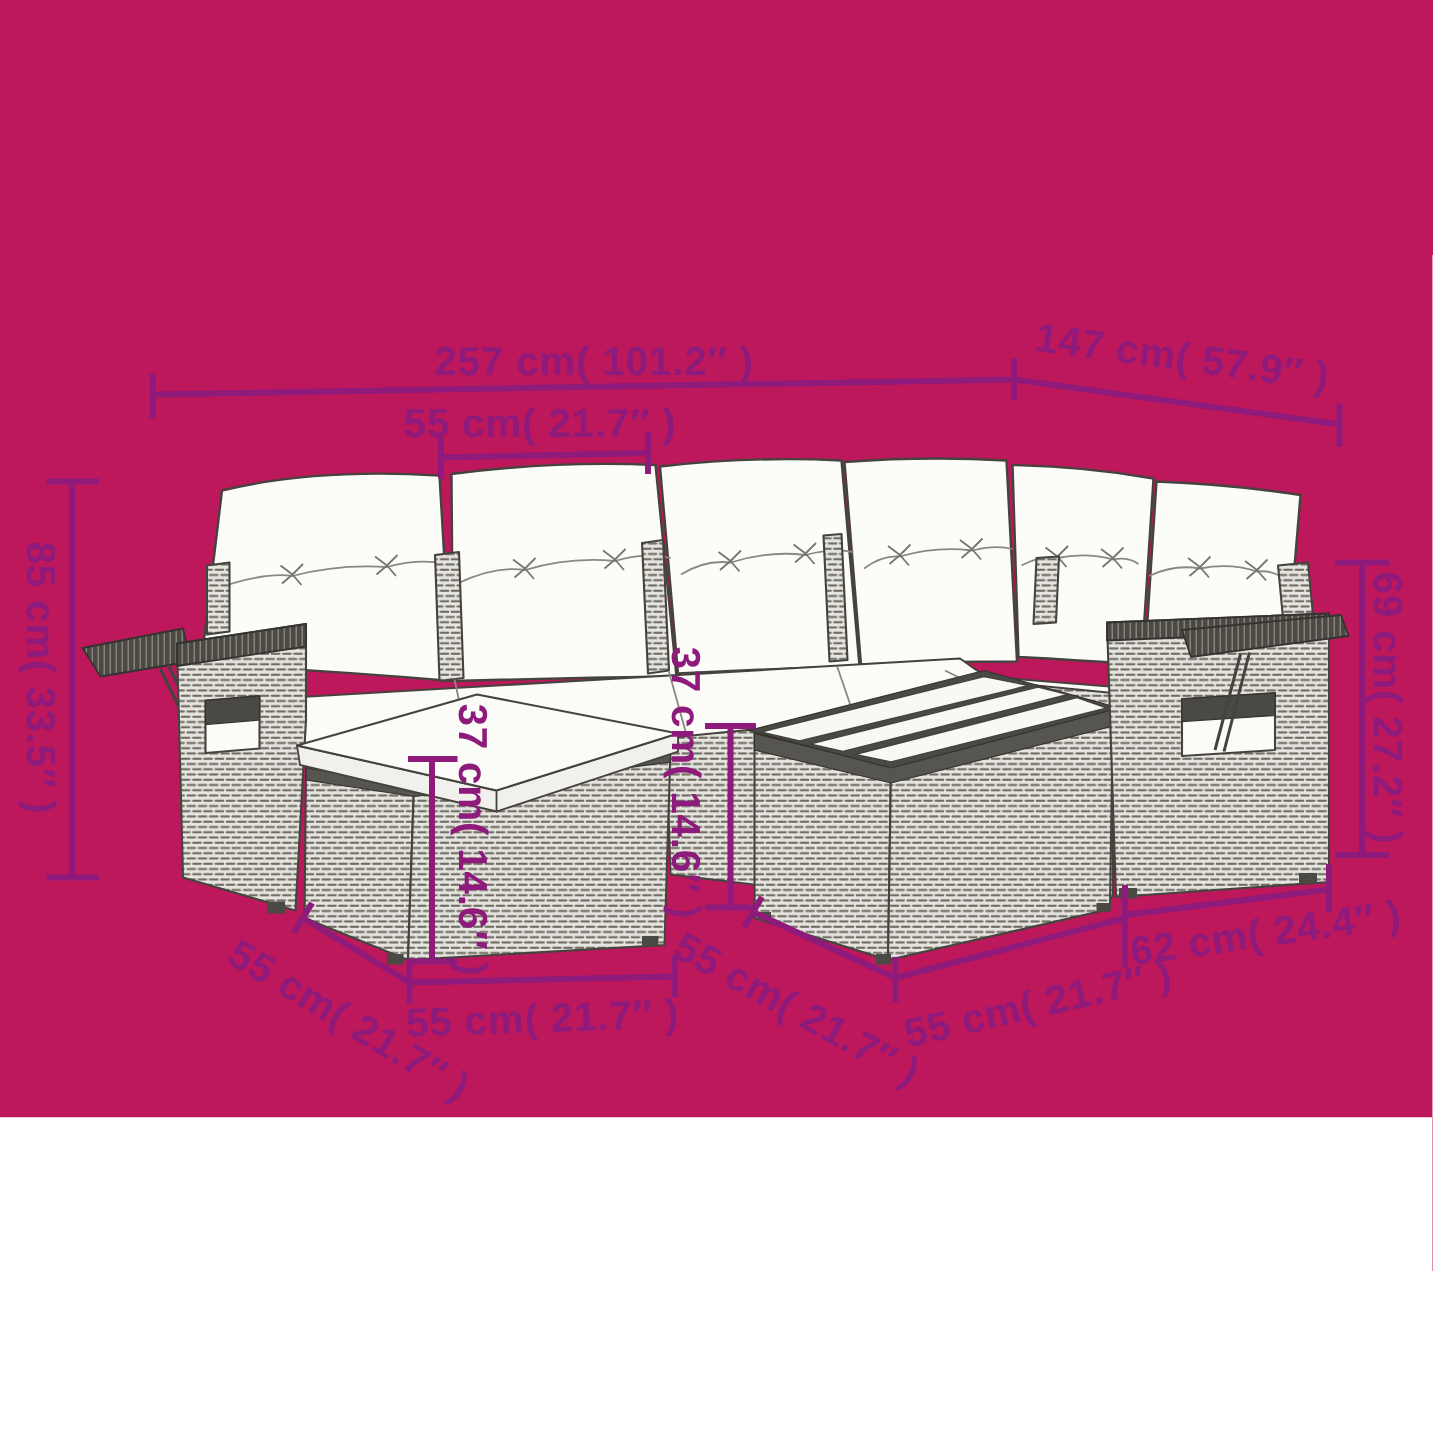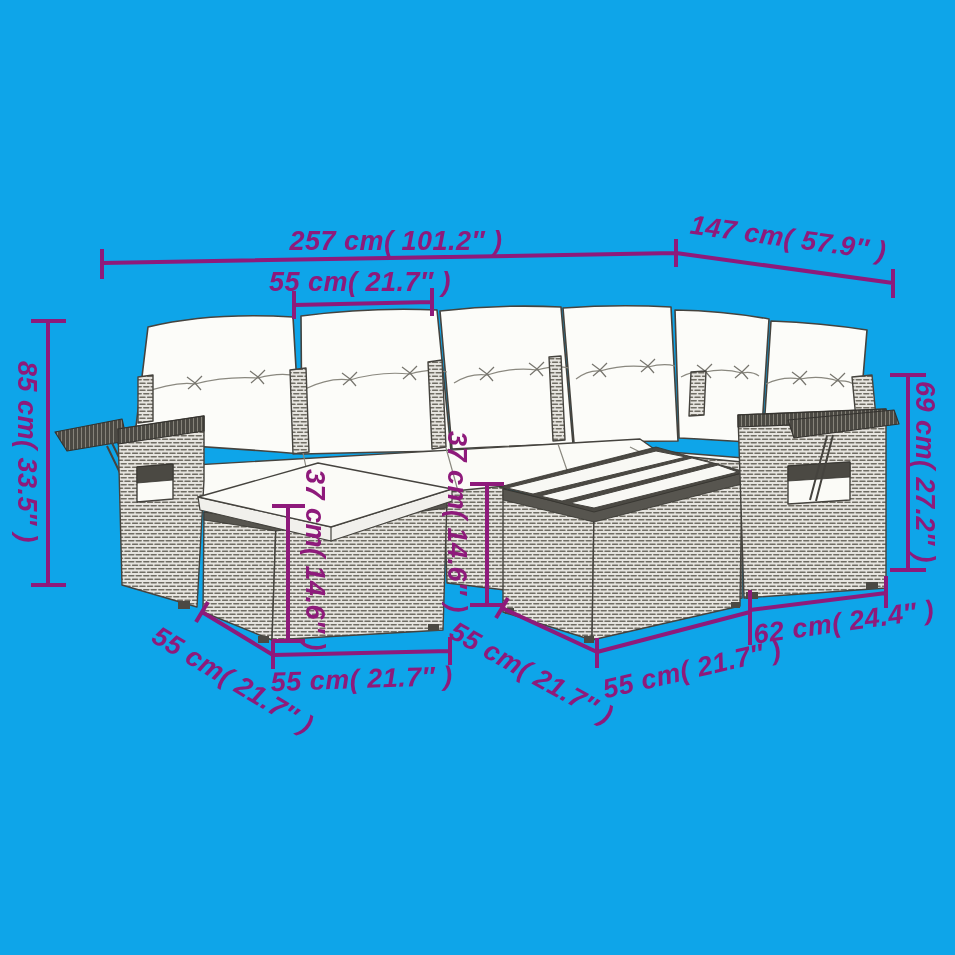--- a/index.html
+++ b/index.html
@@ -1,17 +1,17 @@
 <!DOCTYPE html>
 <html><head>
 <meta charset="utf-8">
 <style>
   html,body{margin:0;padding:0;background:#ffffff;}
-  #stage{position:relative;width:955px;height:955px;background:#0ea5e9;overflow:hidden;
-         font-family:"Liberation Sans",sans-serif;font-style:italic;}
+  #stage{position:relative;width:955px;height:745px;background:#be185d;overflow:hidden;
+         font-family:"Liberation Sans",sans-serif;}
   svg{position:absolute;left:0;top:0;}
   .dt{font-family:"Liberation Sans",sans-serif;font-weight:700;font-size:27px;
       fill:#8e1a7b;letter-spacing:0.5px;}
   .dl{fill:none;stroke:#8e1a7b;stroke-width:4;}
   .pw{fill:#fcfcf9;stroke:#45433e;stroke-width:1.6;stroke-linejoin:round;}
   .crease{fill:none;stroke:#8a887f;stroke-width:1.2;}
   .tuft{fill:none;stroke:#77756e;stroke-width:1.2;}
   .wk{fill:url(#wk);stroke:#45433e;stroke-width:1.4;stroke-linejoin:round;}
   .wkd{fill:url(#wkd);stroke:#35332f;stroke-width:1.2;stroke-linejoin:round;}
   .cush{fill:#fbfbf7;stroke:#45433e;stroke-width:1.4;stroke-linejoin:round;}

